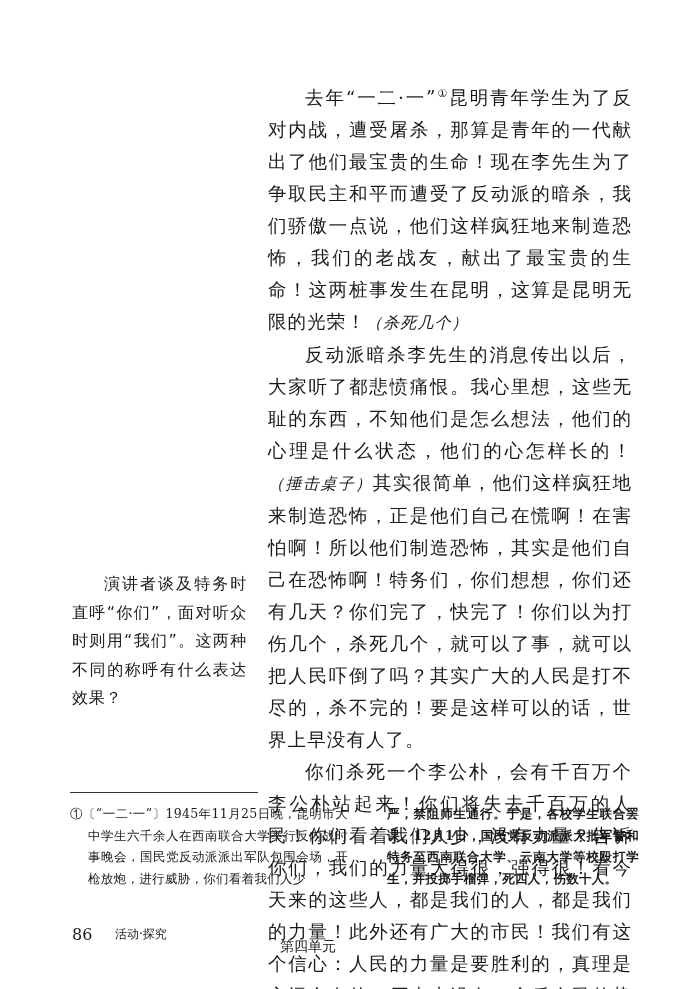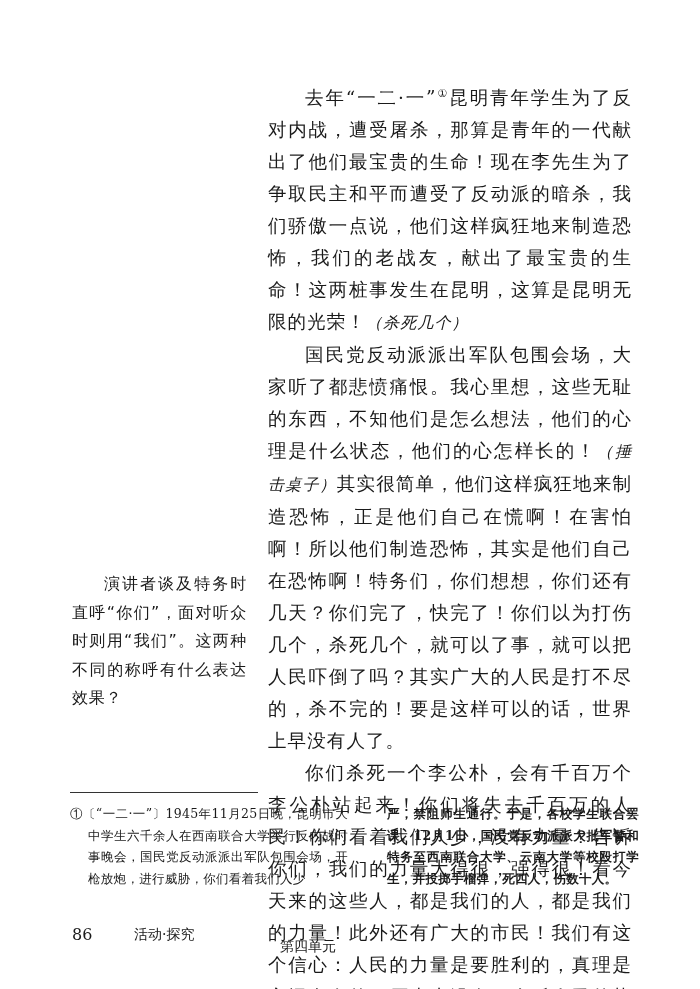--- a/index.html
+++ b/index.html
@@ -17,29 +17,29 @@
   .divider { position: absolute; left: 70px; top: 792px; width: 188px; height: 0;
              border-top: 1.2px solid #333; }
   .footnote { position: absolute; top: 803px; font-size: 12.5px; line-height: 21.5px;
               letter-spacing: 0.3px; text-align: justify; }
   .fn-left { left: 70px; width: 278px; }
   .fn-right { left: 387px; width: 252px; }
   .fn-left .fn-body { padding-left: 18px; text-indent: -18px; margin: 0; }
   .fn-right p { margin: 0; font-weight: bold; }
   .page-footer { position: absolute; top: 925px; left: 0; width: 700px; height: 24px; font-size: 14px; }
   .page-num { position: absolute; left: 72px; top: 0; font-size: 16px; }
-  .footer-section { position: absolute; left: 115px; top: 1px; font-size: 14px; margin-left: 19px; }
+  .footer-section { position: absolute; left: 115px; top: 1px; font-size: 12px; }
   .footer-unit { position: absolute; left: 280px; top: 13px; font-size: 14px; }
 </style>
 </head>
 <body>
 
 <div class="main-col">
   <p class="para"><span>去年“一二·一”</span><span class="fnref">①</span><span>昆明青年学生为了反对内战，遭受屠杀，那算是青年的一代献出了他们最宝贵的生命！现在李先生为了争取民主和平而遭受了反动派的暗杀，我们骄傲一点说，他们这样疯狂地来制造恐怖，我们的老战友，献出了最宝贵的生命！这两桩事发生在昆明，这算是昆明无限的光荣！</span><span class="stage">（杀死几个）</span></p>
-  <p class="para"><span>国民党反动派派出军队包围会场，大家听了都悲愤痛恨。我心里想，这些无耻的东西，不知他们是怎么想法，他们的心理是什么状态，他们的心怎样长的！</span><span class="stage">（捶击桌子）</span><span>其实很简单，他们这样疯狂地来制造恐怖，正是他们自己在慌啊！在害怕啊！所以他们制造恐怖，其实是他们自己在恐怖啊！特务们，你们想想，你们还有几天？你们完了，快完了！你们以为打伤几个，杀死几个，就可以了事，就可以把人民吓倒了吗？其实广大的人民是打不尽的，杀不完的！要是这样可以的话，世界上早没有人了。</span></p>
+  <p class="para"><span>反动派暗杀李先生的消息传出以后，大家听了都悲愤痛恨。我心里想，这些无耻的东西，不知他们是怎么想法，他们的心理是什么状态，他们的心怎样长的！</span><span class="stage">（捶击桌子）</span><span>其实很简单，他们这样疯狂地来制造恐怖，正是他们自己在慌啊！在害怕啊！所以他们制造恐怖，其实是他们自己在恐怖啊！特务们，你们想想，你们还有几天？你们完了，快完了！你们以为打伤几个，杀死几个，就可以了事，就可以把人民吓倒了吗？其实广大的人民是打不尽的，杀不完的！要是这样可以的话，世界上早没有人了。</span></p>
   <p class="para"><span>你们杀死一个李公朴，会有千百万个李公朴站起来！你们将失去千百万的人民！你们看着我们人少，没有力量？告诉你们，我们的力量大得很，强得很！看今天来的这些人，都是我们的人，都是我们的力量！此外还有广大的市民！我们有这个信心：人民的力量是要胜利的，真理是永远存在的。历史上没有一个反人民的势力不被人民</span></p>
 </div>
 
 <div class="side-note">演讲者谈及特务时直呼“你们”，面对听众时则用“我们”。这两种不同的称呼有什么表达效果？</div>
 
 <div class="divider"></div>
 
 <div class="footnote fn-left">
   <p class="fn-body">①〔“一二·一”〕1945年11月25日晚，昆明市大中学生六千余人在西南联合大学举行反内战时事晚会，国民党反动派派出军队包围会场，开枪放炮，进行威胁，你们看着我们人少</p>
 </div>

